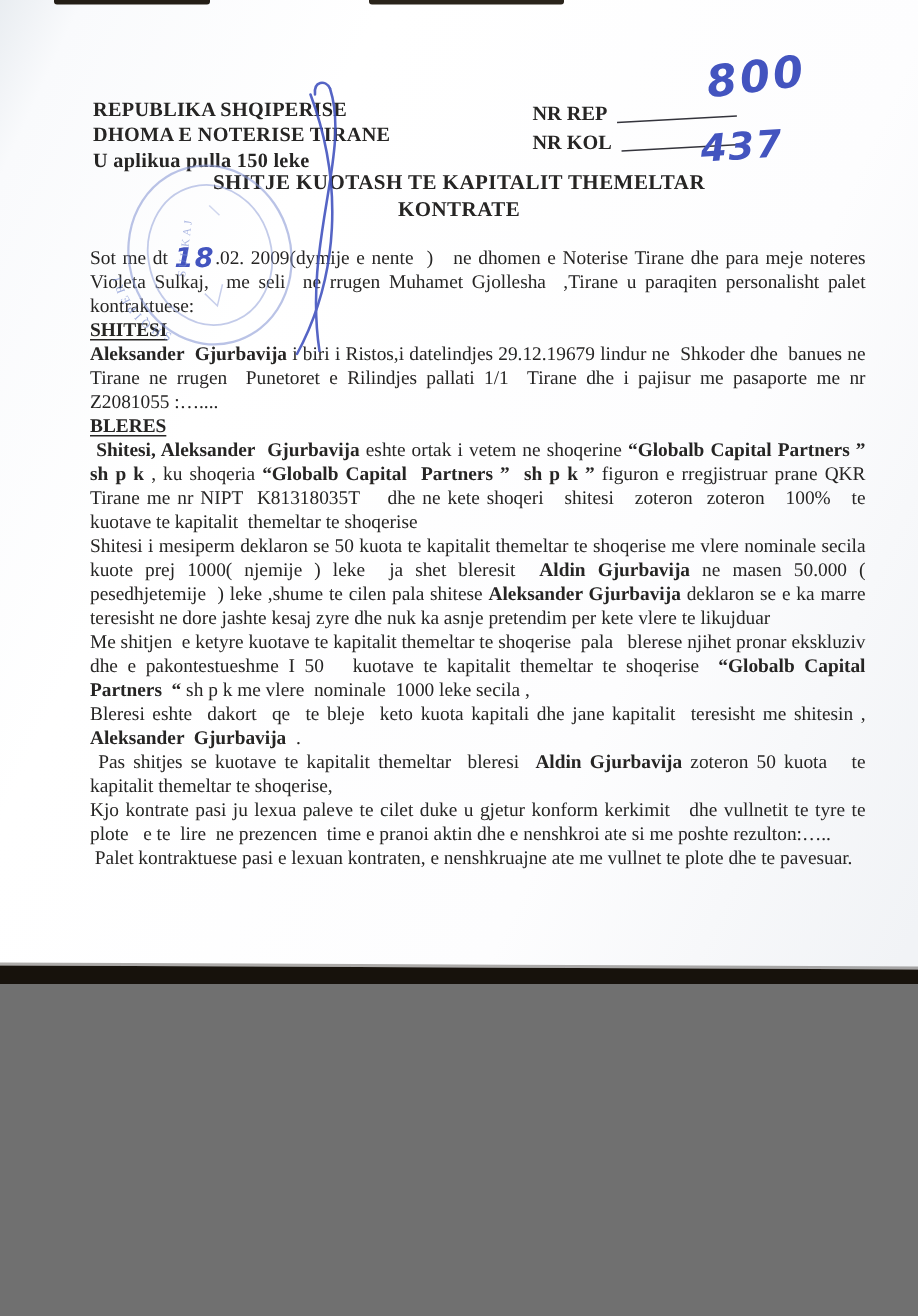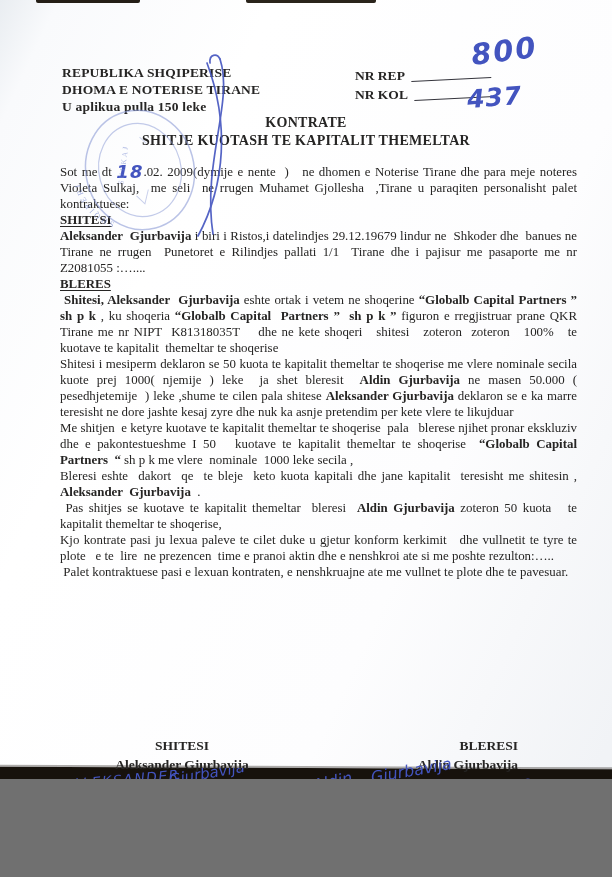--- a/index.html
+++ b/index.html
@@ -1,18 +1,18 @@
 <!DOCTYPE html>
 <html><head>
 <meta charset="utf-8">
 <style>
   html,body{margin:0;padding:0;background:#707070;}
   .page{
     position:relative;
-    width:612px;height:779px;
+    width:612px;height:656px;
     margin:0 auto;
     overflow:hidden;
     font-family:"Liberation Serif", serif;
     color:#262524;
     background:
       linear-gradient(115deg,#e9edf1 0%,#f9fafc 6%,#ffffff 28%,#fdfdfe 68%,#f1f3f6 98%);
   }
   
   .scan-strip-top-a{position:absolute;left:36px;top:0;width:104px;height:3px;background:#241e16;border-radius:0 0 2px 2px;}
   .scan-strip-top-b{position:absolute;left:246px;top:0;width:130px;height:3px;background:#2a241b;border-radius:0 0 2px 2px;}
@@ -77,22 +77,22 @@
       <span>NR  REP</span><span class="rule"></span>
       <span class="hw hw-rep">800</span>
     </div>
     <div class="nr-row">
       <span>NR KOL</span><span class="rule"></span>
       <span class="hw hw-kol">437</span>
     </div>
   </div>
 
   <div class="title">
+    <div>SHITJE KUOTASH TE KAPITALIT THEMELTAR</div>
     <div>KONTRATE</div>
-    <div>SHITJE KUOTASH TE KAPITALIT THEMELTAR</div>
   </div>
 
   <div class="body-text">
       <p class="para"><span>Sot me dt </span><span class="hw-inline">18</span><span>.02. 2009(dymije e nente  )   ne dhomen e Noterise Tirane dhe para meje noteres  Violeta Sulkaj,  me seli  ne rrugen Muhamet Gjollesha  ,Tirane u paraqiten personalisht palet kontraktuese:</span></p>
       <p class="para gap-top"><span class="b u">SHITESI</span></p>
       <p class="para"><span class="b">Aleksander  Gjurbavija</span><span> i biri i Ristos,i datelindjes 29.12.19679 lindur ne  Shkoder dhe  banues ne Tirane ne rrugen  Punetoret e Rilindjes pallati 1/1  Tirane dhe i pajisur me pasaporte me nr Z2081055 :…....</span></p>
       <p class="para"><span class="b u">BLERES</span></p>
       <p class="para"><span> </span><span class="b">Shitesi, Aleksander  Gjurbavija</span><span> eshte ortak i vetem ne shoqerine </span><span class="b">“Globalb Capital Partners ” sh p k</span><span> , ku shoqeria </span><span class="b">“Globalb Capital  Partners ”  sh p k ”</span><span> figuron e rregjistruar prane QKR Tirane me nr NIPT  K81318035T    dhe ne kete shoqeri   shitesi   zoteron  zoteron   100%   te kuotave te kapitalit  themeltar te shoqerise</span></p>
       <p class="para"><span>Shitesi i mesiperm deklaron se 50 kuota te kapitalit themeltar te shoqerise me vlere nominale secila kuote prej 1000( njemije ) leke  ja shet bleresit  </span><span class="b">Aldin Gjurbavija</span><span> ne masen 50.000 ( pesedhjetemije  ) leke ,shume te cilen pala shitese </span><span class="b">Aleksander Gjurbavija</span><span> deklaron se e ka marre teresisht ne dore jashte kesaj zyre dhe nuk ka asnje pretendim per kete vlere te likujduar</span></p>
       <p class="para"><span>Me shitjen  e ketyre kuotave te kapitalit themeltar te shoqerise  pala   blerese njihet pronar ekskluziv dhe e pakontestueshme I 50   kuotave te kapitalit themeltar te shoqerise  </span><span class="b">“Globalb Capital  Partners  “</span><span> sh p k me vlere  nominale  1000 leke secila ,</span></p>

